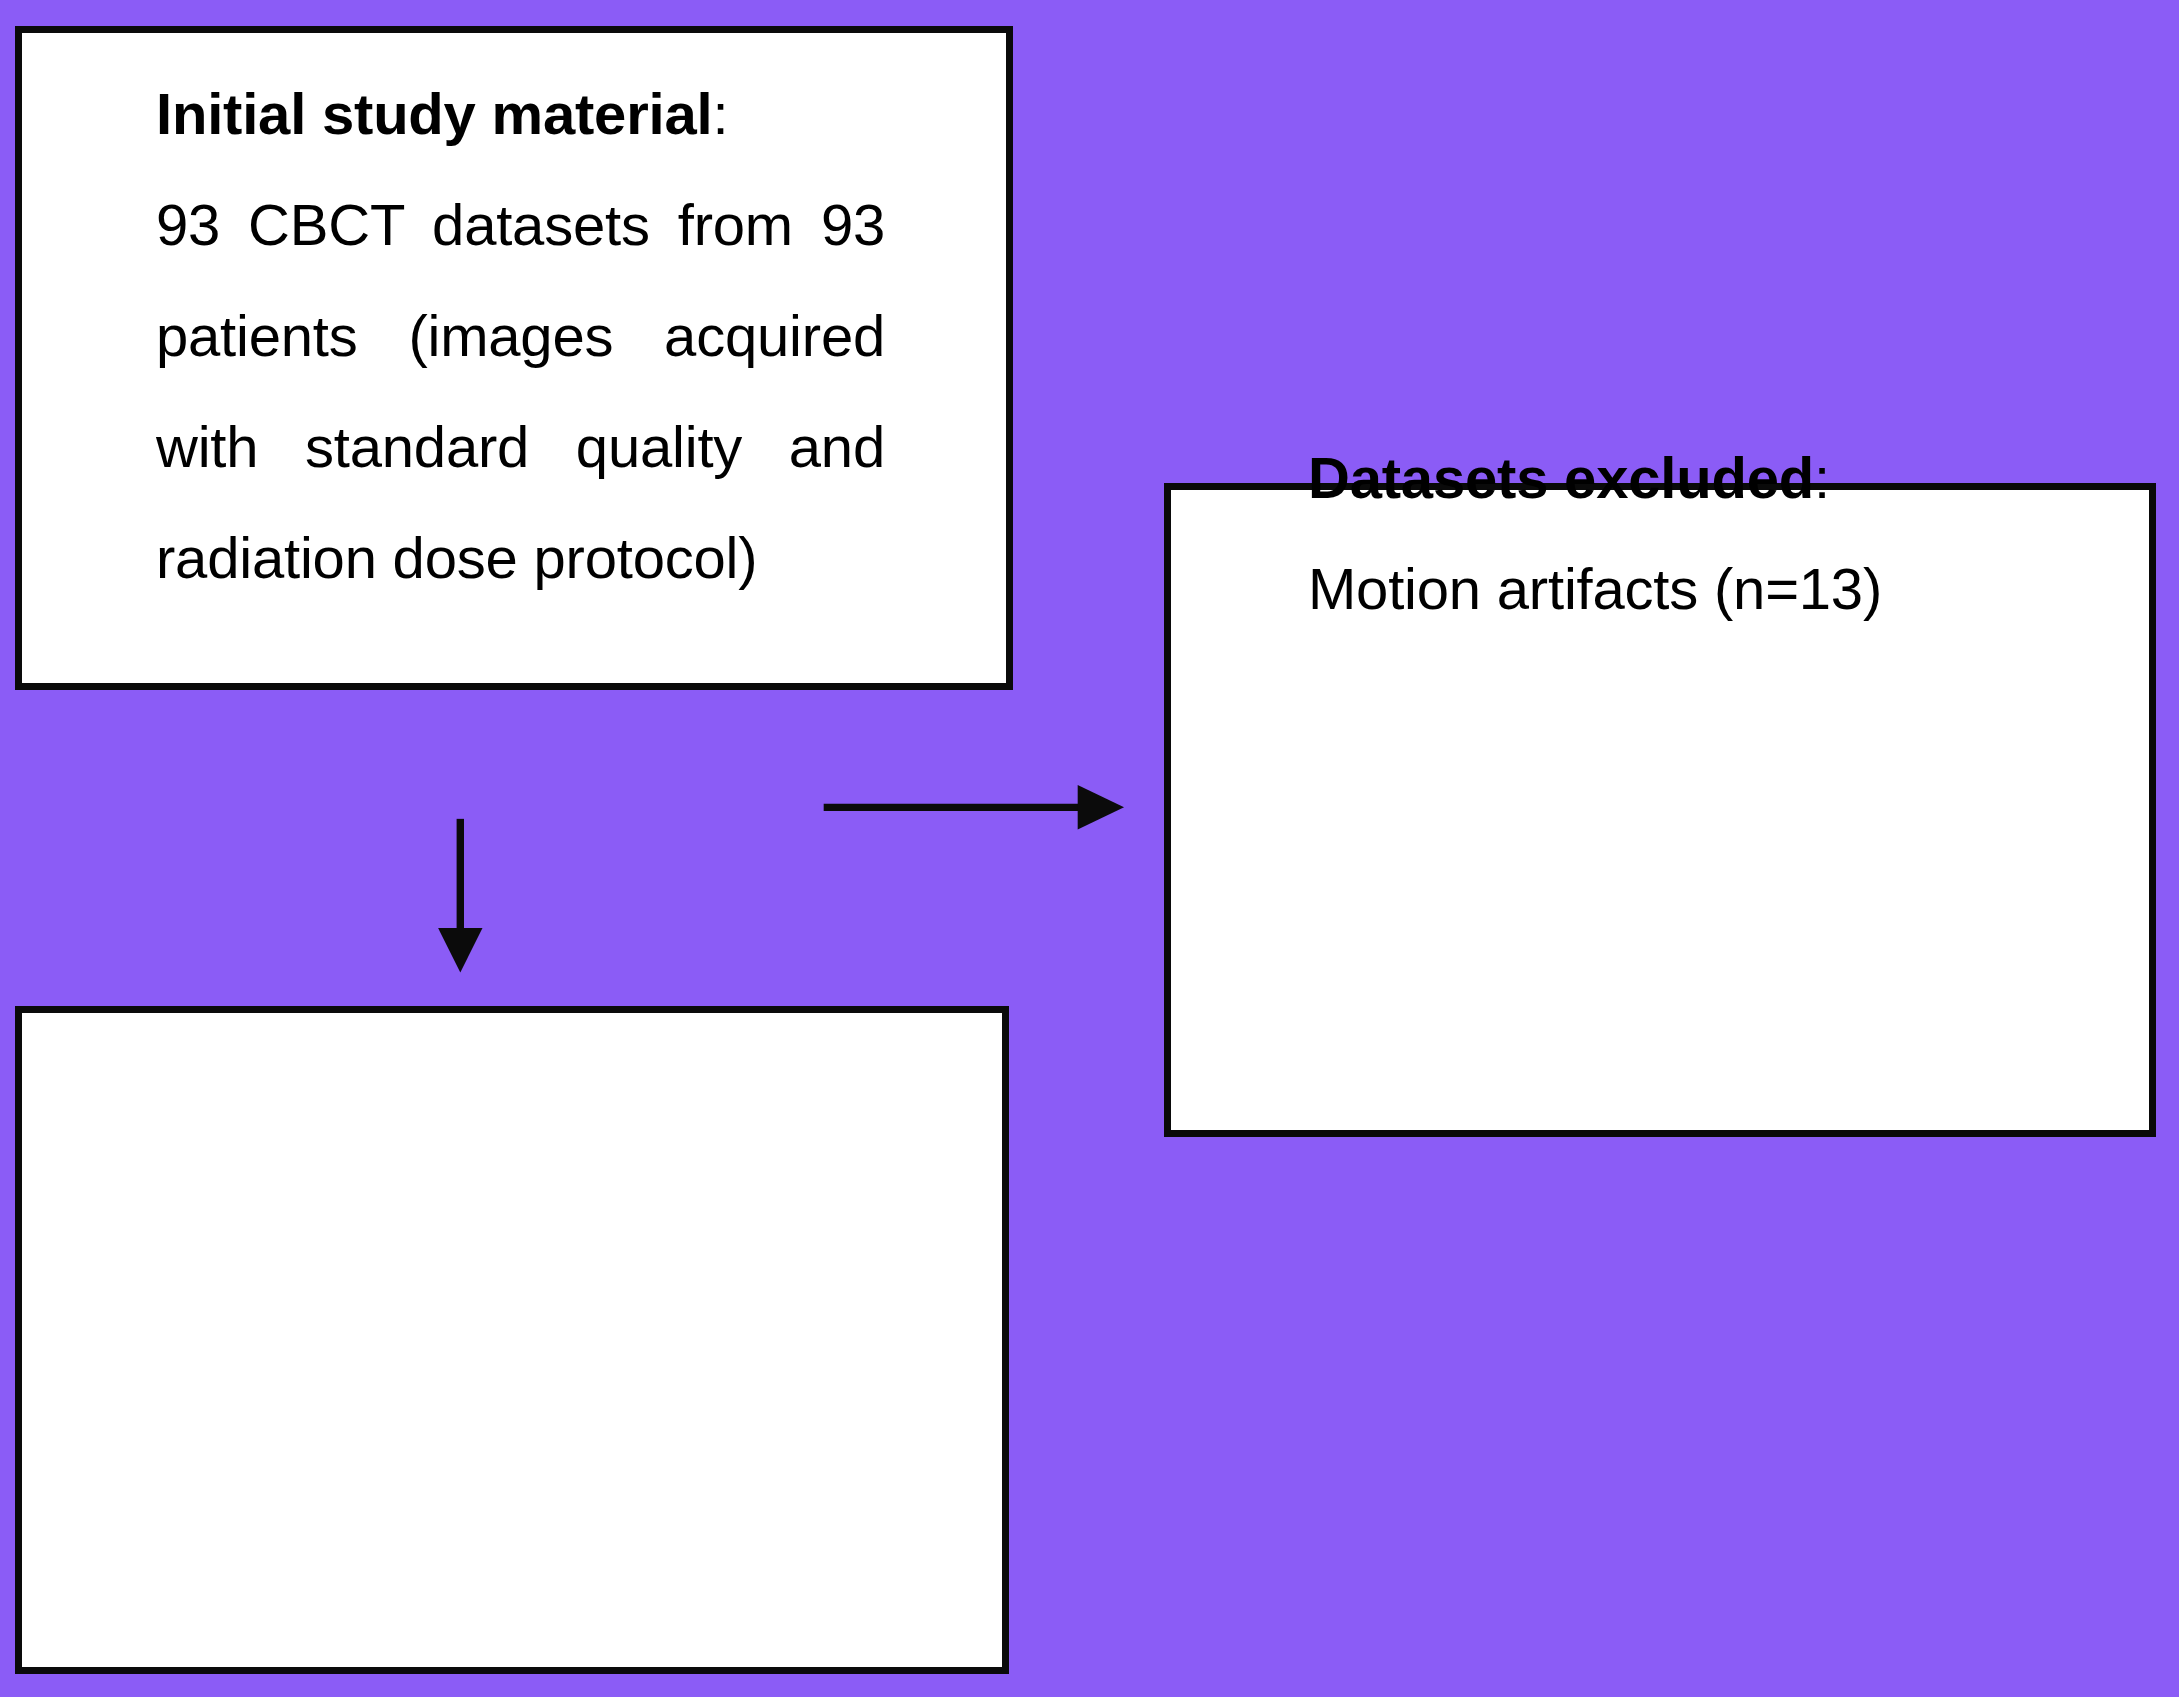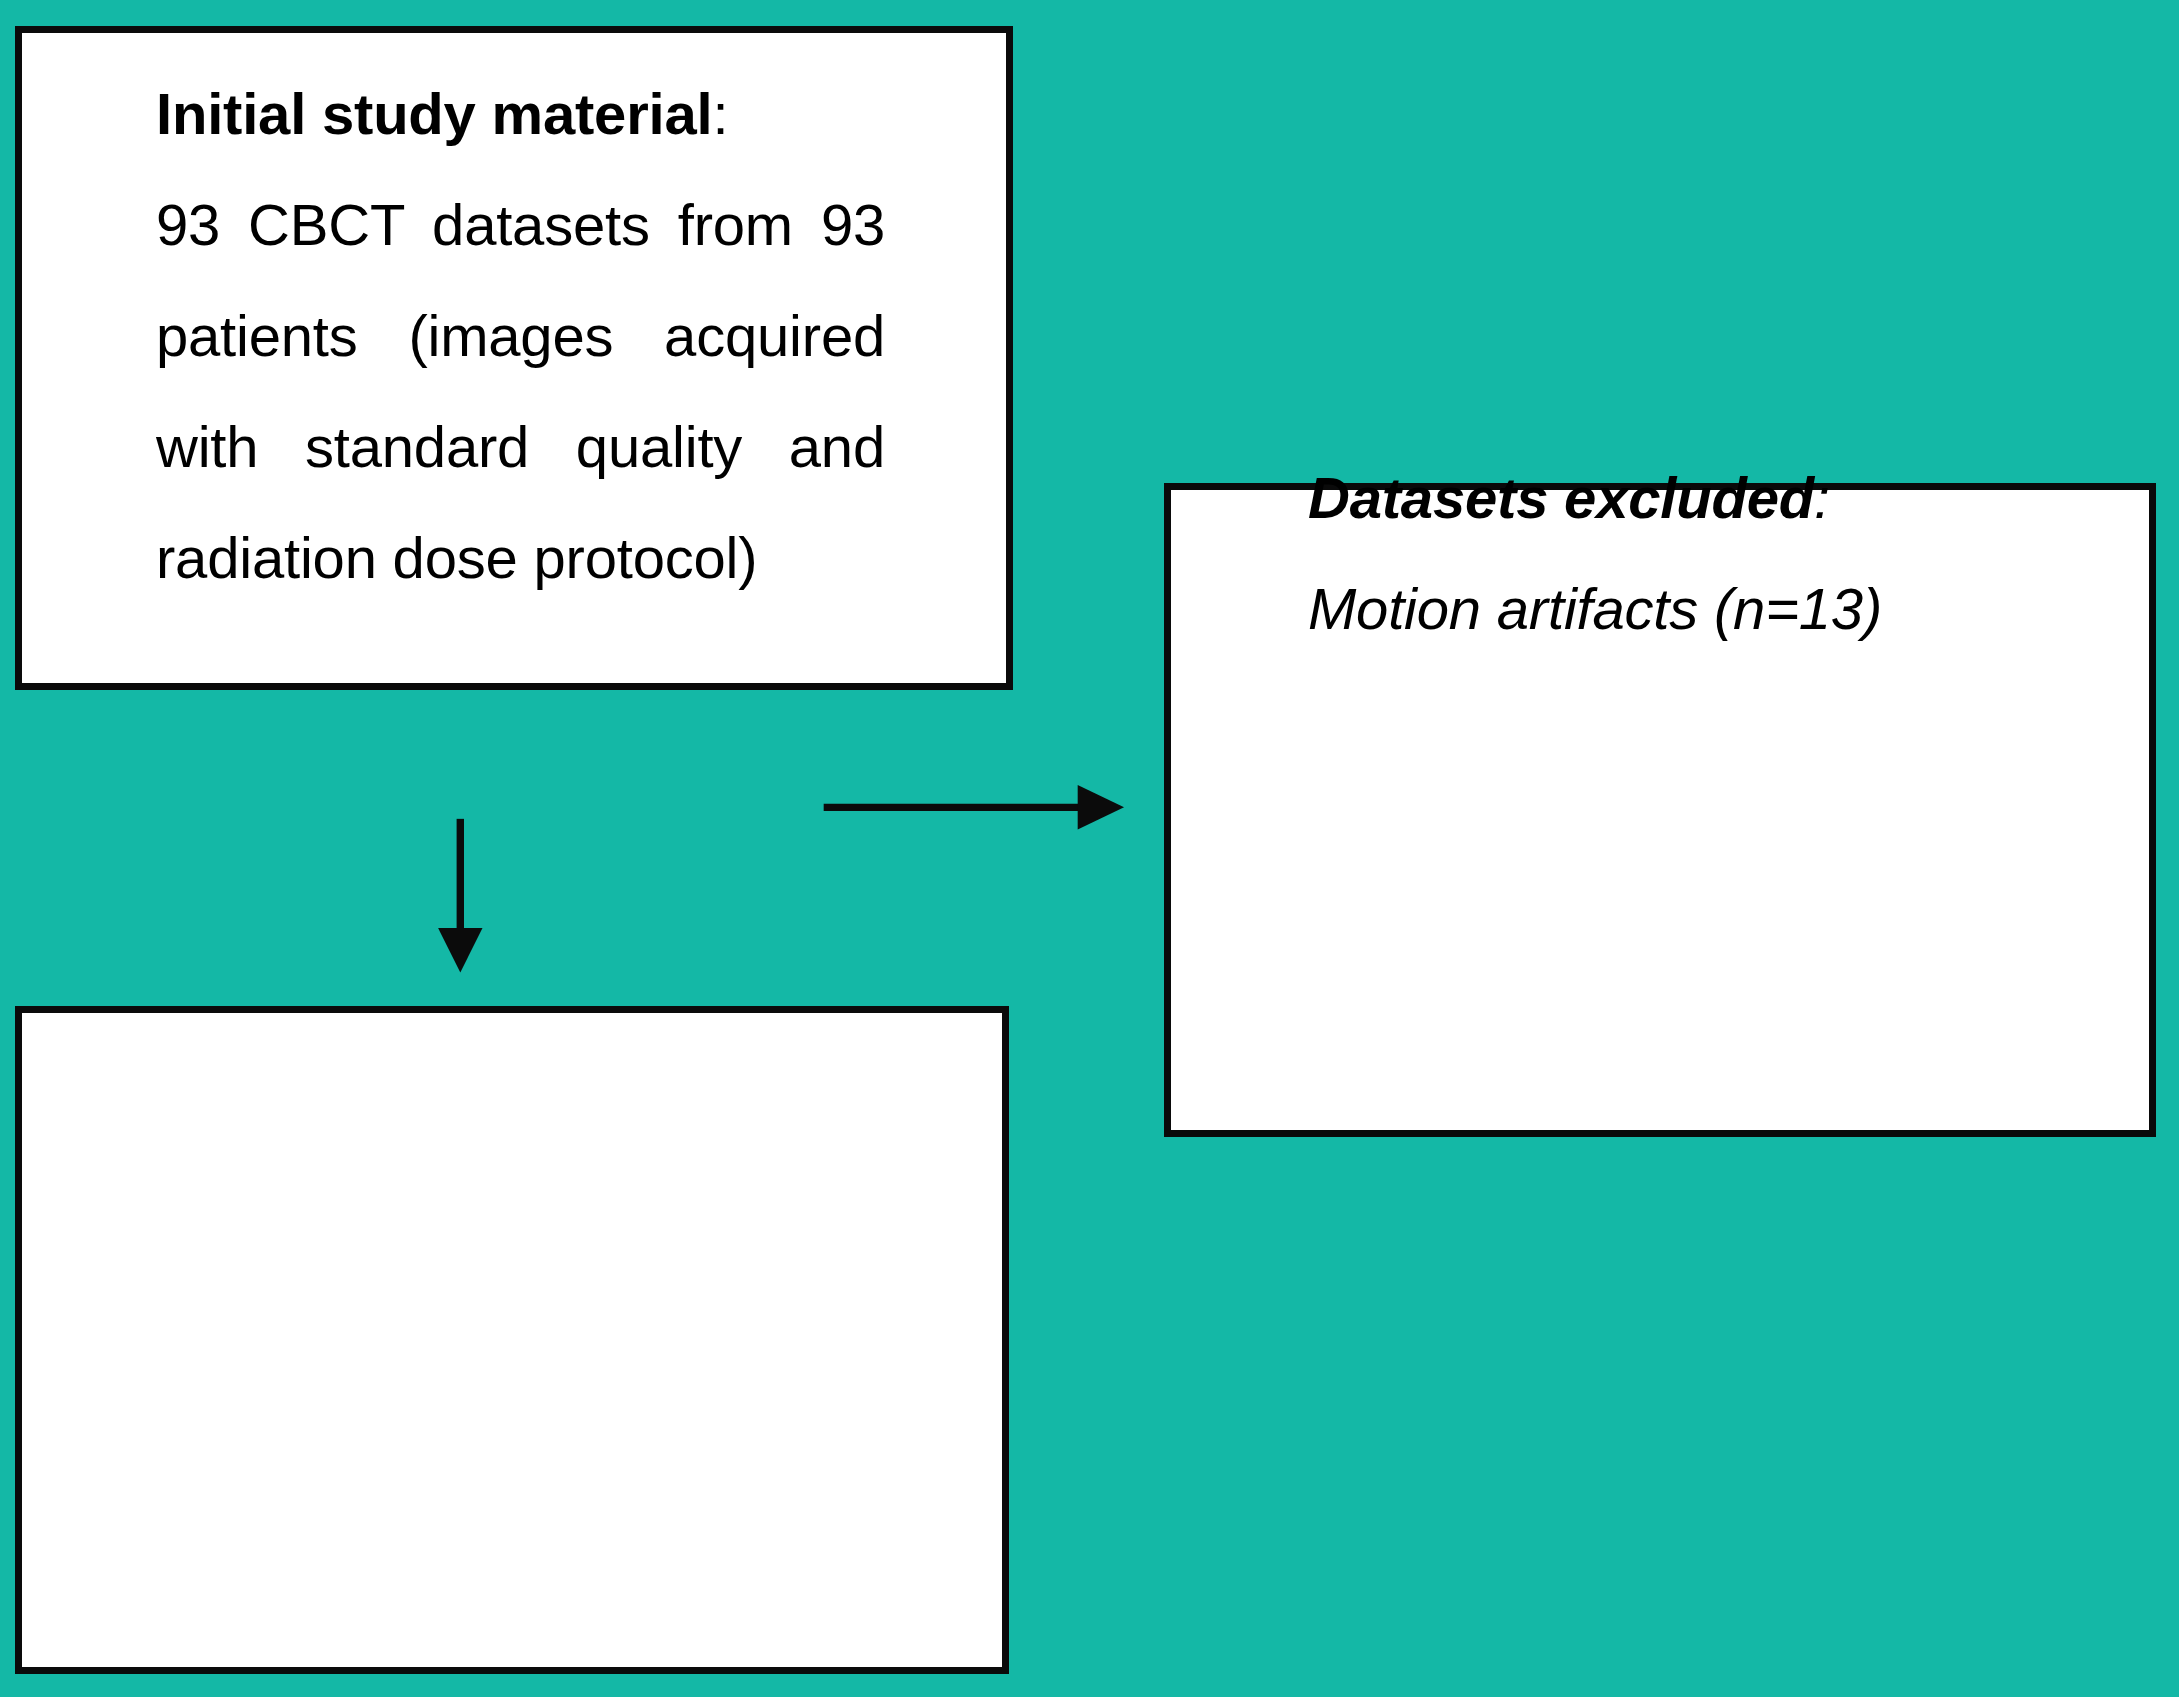--- a/index.html
+++ b/index.html
@@ -9,21 +9,21 @@
   }
   body {
     font-family: "Liberation Sans", sans-serif;
     color: #000000;
   }
 
   #flowchart {
     position: relative;
     width: 2180px;
     height: 1697px;
-    background: #14b8a6;
+    background: #8b5cf6;
     overflow: hidden;
   }
 
   .node-box {
     position: absolute;
     box-sizing: border-box;
     border: 7.4px solid #0a0a0a;
     background: #ffffff;
   }
 
@@ -64,23 +64,22 @@
   }
 
   #box-excluded {
     left: 1164px;
     top: 483px;
     width: 992px;
     height: 654px;
   }
   #text-excluded {
     left: 1308px;
-    top: 442px;
+    top: 422px;
     width: 742px;
-    font-style: italic;
   }
 
   #box-final {
     left: 15px;
     top: 1006px;
     width: 994px;
     height: 668px;
   }
   #text-final {
     left: 156px;

